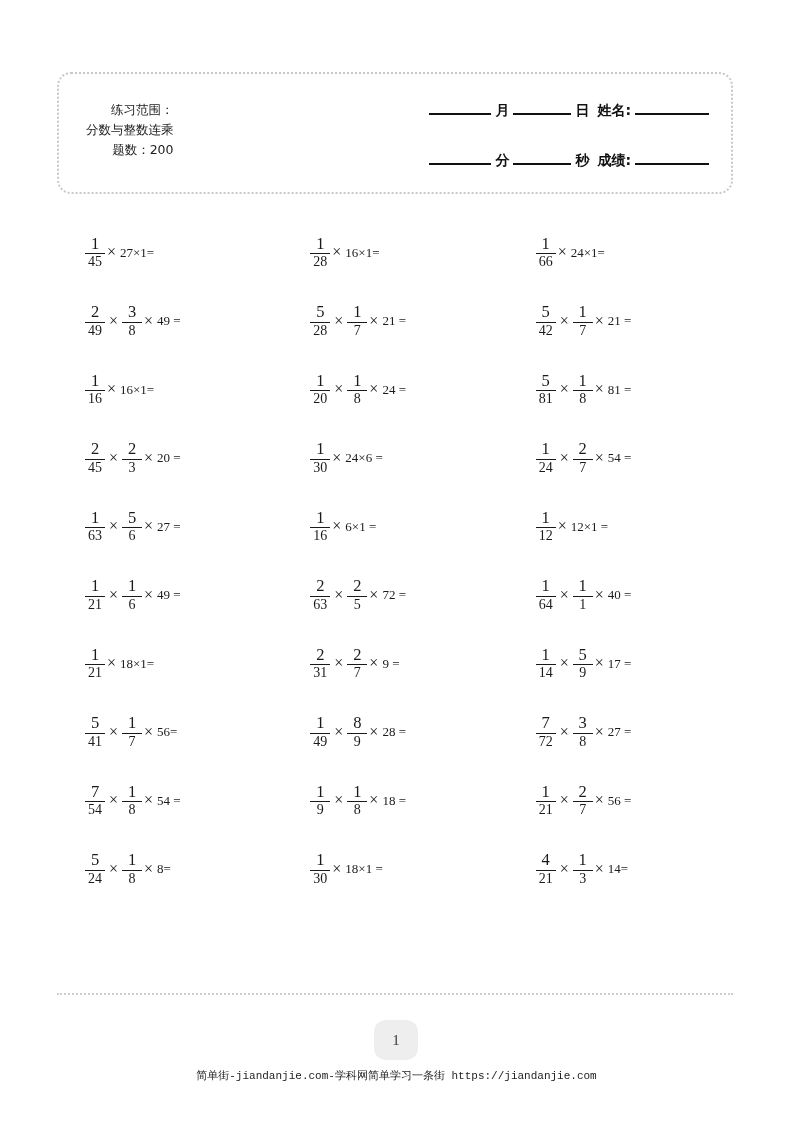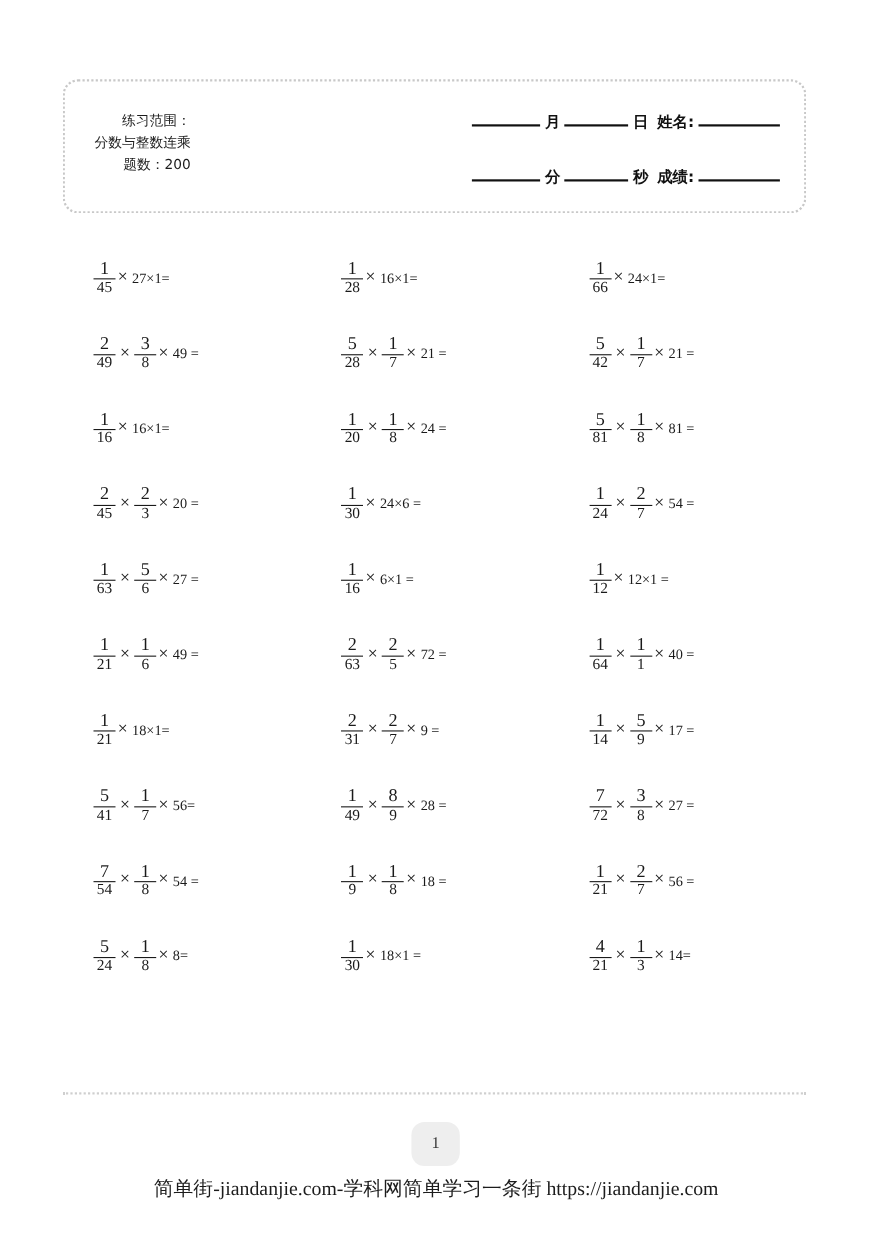--- a/index.html
+++ b/index.html
@@ -155,22 +155,22 @@
     font-family: "Liberation Serif", serif;
     font-size: 15px;
     color: #3a3a3a;
   }
   .watermark {
     position: absolute;
     left: 0;
     top: 1068px;
     width: 793px;
     text-align: center;
-    font-family: Liberation Serif, serif;
-    font-size: 18px;
+    font-family: Liberation Mono, monospace;
+    font-size: 11px;
     color: #1c1c1c;
     letter-spacing: 0px;
   }
 </style>
 </head>
 <body>
 
 <div class="header-box">
   <div class="header-inner">
 

